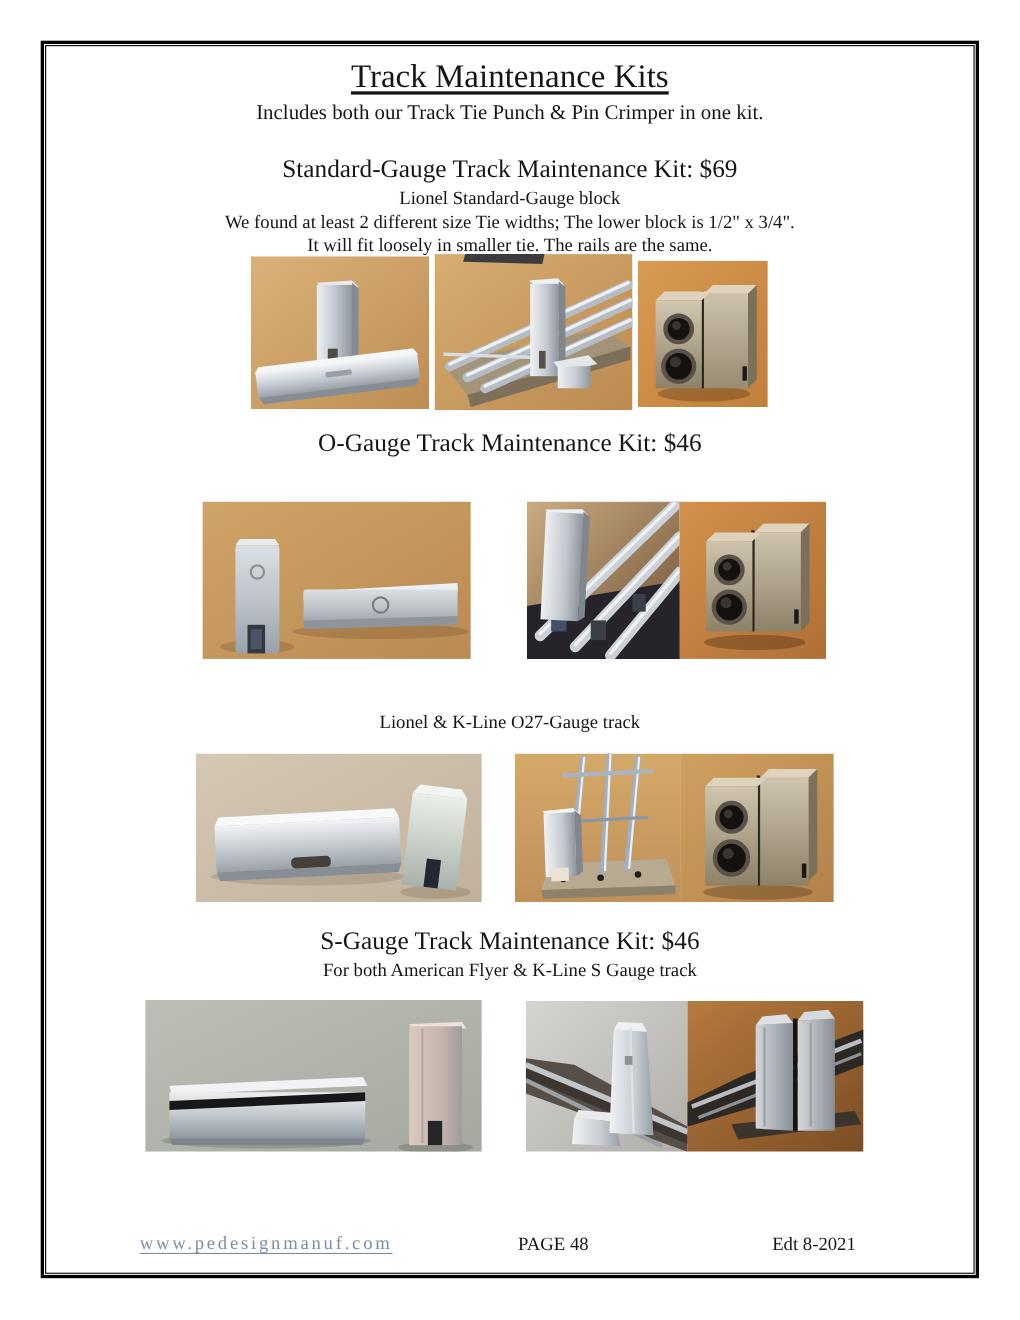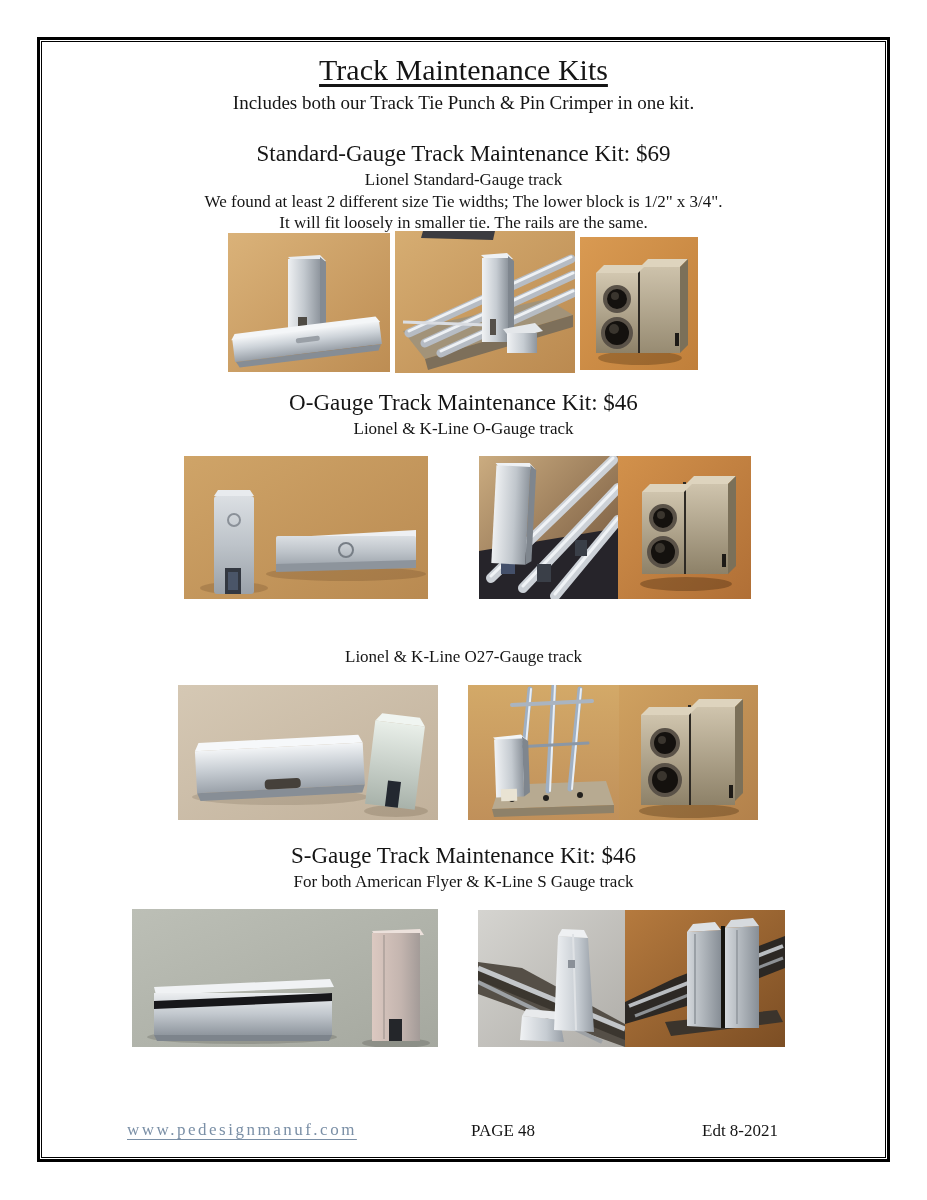--- a/index.html
+++ b/index.html
@@ -40,21 +40,21 @@
 
 <div class="page">
   <div class="frame">
     <div class="frame-inner"></div>
   </div>
 
   <div class="line doc-title"><span>Track Maintenance Kits</span></div>
   <div class="line doc-subtitle">Includes both our Track Tie Punch &amp; Pin Crimper in one kit.</div>
 
   <div class="line h2" style="top:140px"><span class="u">Standard-Gauge Track Maintenance Kit</span><span>: $69</span></div>
-  <div class="line sec-sub" style="top:170px">Lionel Standard-Gauge track</div>
+  <div class="line sec-sub" style="top:170px">Lionel Standard-Gauge block</div>
   <div class="line note" style="top:191px">We found at least 2 different size Tie widths; The lower block is 1/2" x 3/4".</div>
   <div class="line note" style="top:212px">It will fit loosely in smaller tie. The rails are the same.</div>
 
   <div class="photo" style="left:228px; top:233px">
     <svg width="162" height="139" viewBox="0 0 162 139" role="img" aria-label="Tie punch block and crimper bar on wood table">
       <defs>
         <linearGradient id="p1w" x1="0" y1="0" x2="1" y2="1">
             <stop offset="0" stop-color="#dab279"></stop>
             <stop offset="1" stop-color="#bd8d53"></stop>
           </linearGradient>
@@ -148,21 +148,20 @@
       <circle cx="37" cy="62" r="12" fill="none" stroke="#5a5248" stroke-width="4"></circle>
       <circle cx="35" cy="59" r="4" fill="#3a352e"></circle>
       <circle cx="37" cy="96" r="14" fill="#14110e"></circle>
       <circle cx="37" cy="96" r="14" fill="none" stroke="#5a5248" stroke-width="4"></circle>
       <circle cx="34" cy="92" r="5" fill="#3a352e"></circle>
       <rect x="95" y="96" width="4" height="13" fill="#1d1a16"></rect>
     </svg>
   </div>
 
   <div class="line h2" style="top:389px"><span class="u">O-Gauge Track Maintenance Kit</span><span>: $46</span></div>
-  <div class="line sec-sub" style="top:419px">Lionel &amp; K-Line O-Gauge track</div>
 
   <div class="photo" style="left:184px; top:456px">
     <svg width="244" height="143" viewBox="0 0 244 143" role="img" aria-label="O-Gauge tie punch block and bar on wood table">
       <defs>
         <linearGradient id="p4w" x1="0" y1="0" x2="1" y2="1">
             <stop offset="0" stop-color="#cfa468"></stop>
             <stop offset="1" stop-color="#b98a51"></stop>
           </linearGradient>
         <linearGradient id="p4a" x1="0" y1="0" x2="0" y2="1">
             <stop offset="0" stop-color="#dbdfe3"></stop>

